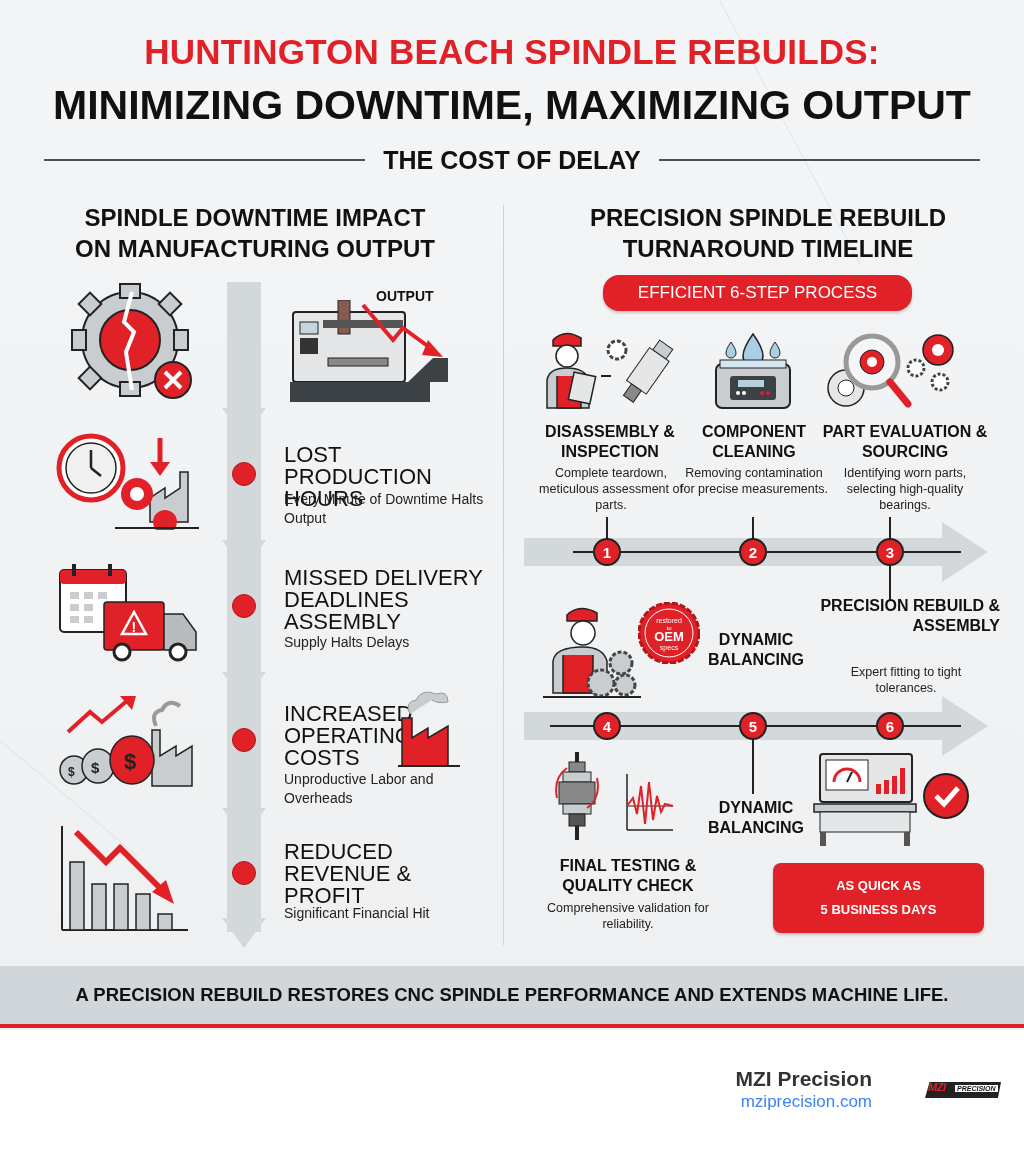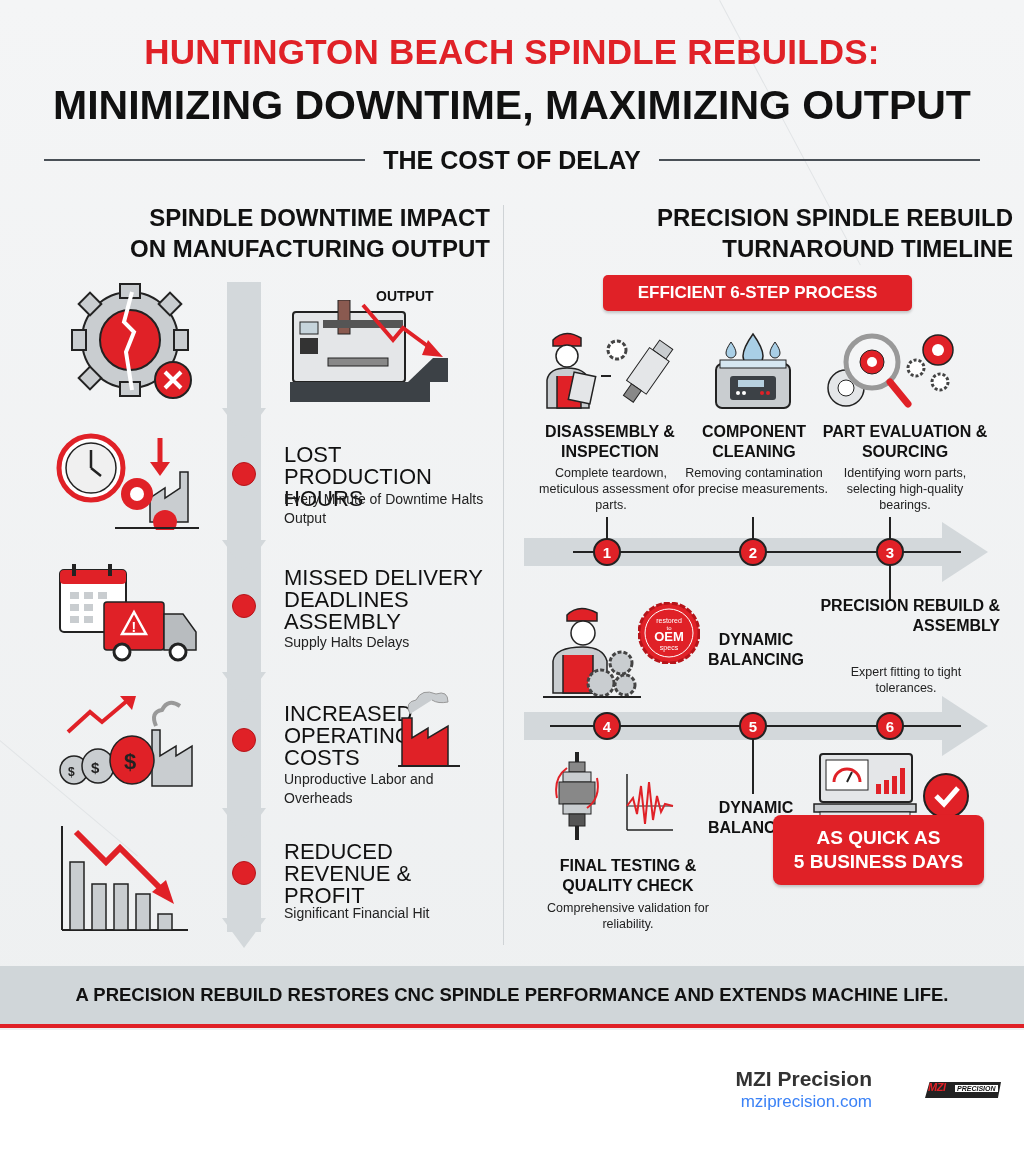--- a/index.html
+++ b/index.html
@@ -6,41 +6,41 @@
   html,body{width:1024px;height:1154px;overflow:hidden;background:#fff}
   body{font-family:"Liberation Sans","DejaVu Sans",sans-serif;color:#111;position:relative}
   .canvas{position:absolute;left:0;top:0;width:1024px;height:1030px;background:linear-gradient(180deg,#f4f5f6 0%,#eef0f1 100%);overflow:hidden}
   .deco-line{position:absolute;background:#e1e4e6;height:1px;transform-origin:left top}
   .title1{position:absolute;top:32px;left:0;width:1024px;text-align:center;font-weight:700;font-size:35px;color:#e02127;letter-spacing:0.2px}
   .title2{position:absolute;top:82px;left:0;width:1024px;text-align:center;font-weight:700;font-size:41px;color:#111}
   .subrow{position:absolute;top:140px;left:44px;width:936px;height:40px;display:flex;align-items:center;gap:18px}
   .subrow .rule{flex:1;height:2px;background:#4a5057}
   .subrow .sub{font-weight:700;font-size:25px;color:#111}
   .col-div{position:absolute;left:503px;top:205px;width:1px;height:740px;background:#cfd3d6}
-  .col-title{position:absolute;top:202px;width:470px;text-align:right;font-weight:700;font-size:24px;line-height:31px;color:#111}
+  .col-title{position:absolute;top:202px;width:470px;text-align:center;font-weight:700;font-size:24px;line-height:31px;color:#111}
   .left-title{left:20px}
   .right-title{left:523px;width:490px}
   
   .flow-shaft{position:absolute;left:227px;top:282px;width:34px;height:650px;background:#d3d8db}
   .flow-arrow{position:absolute;left:222px;width:0;height:0;border-left:22px solid transparent;border-right:22px solid transparent;border-top:30px solid #d3d8db}
   .flow-dot{position:absolute;left:232px;width:24px;height:24px;border-radius:50%;background:#e02127;border:1px solid #b5151a}
   .impact-title{position:absolute;left:284px;font-weight:400;font-size:22px;line-height:22px;color:#111;width:200px}
   .impact-desc{position:absolute;left:284px;font-size:14px;line-height:19px;color:#222;width:200px}
   .icon{position:absolute}
   .output-label{position:absolute;left:376px;top:288px;font-weight:700;font-size:14px;color:#111}
   
-  .pill{position:absolute;left:603px;top:275px;width:309px;height:36px;border-radius:5px;background:#e02127;color:#fff;font-weight:700;font-size:17px;display:flex;align-items:center;justify-content:center;box-shadow:0 2px 3px rgba(0,0,0,.2)}
+  .pill{position:absolute;left:603px;top:275px;width:309px;height:36px;border-radius:16px;background:#e02127;color:#fff;font-weight:400;font-size:17px;display:flex;align-items:center;justify-content:center;box-shadow:0 2px 3px rgba(0,0,0,.2)}
   .step-title{position:absolute;font-weight:700;font-size:16px;line-height:20px;text-align:center;color:#111}
   .step-desc{position:absolute;font-size:12.5px;line-height:16px;text-align:center;color:#222}
   .timeline{position:absolute;left:524px;height:28px;background:#d3d8db}
   .timeline-head{position:absolute;width:0;height:0;border-top:30px solid transparent;border-bottom:30px solid transparent;border-left:46px solid #d3d8db}
   .timeline-line{position:absolute;height:2px;background:#222}
   .vline{position:absolute;width:2px;background:#222}
   .num{position:absolute;width:28px;height:28px;border-radius:50%;background:#e02127;border:2px solid #222;color:#fff;font-weight:700;font-size:15px;display:flex;align-items:center;justify-content:center}
-  .quick{position:absolute;left:773px;top:815px;width:211px;height:70px;border-radius:8px;background:#e02127;color:#fff;font-weight:700;font-size:19px;line-height:24px;text-align:center;display:flex;align-items:center;justify-content:center;box-shadow:0 2px 3px rgba(0,0,0,.2)}
+  .quick{position:absolute;left:773px;top:863px;width:211px;height:70px;border-radius:8px;background:#e02127;color:#fff;font-weight:700;font-size:13px;line-height:24px;text-align:center;display:flex;align-items:center;justify-content:center;box-shadow:0 2px 3px rgba(0,0,0,.2)}
   .footer-band{position:absolute;left:0;top:966px;width:1024px;height:58px;background:#d0d6d9;display:flex;align-items:center;justify-content:center}
   .footer-band span{font-weight:700;font-size:18.5px;color:#111}
   .footer-red{position:absolute;left:0;top:1024px;width:1024px;height:4px;background:#e02127}
   .brand-name{position:absolute;right:152px;top:1067px;font-weight:700;font-size:21px;color:#333}
   .brand-url{position:absolute;right:152px;top:1092px;font-size:17px;color:#3b82f6}
   .logo{position:absolute;left:925px;top:1078px;width:76px;height:24px}
   .logo-bar{position:absolute;left:0;top:4px;width:76px;height:16px;background:#222;clip-path:polygon(6% 0,100% 0,96% 100%,0 100%)}
   .logo-mzi{position:absolute;left:3px;top:3px;font-weight:700;font-style:italic;font-size:11px;color:#e02127;letter-spacing:-0.5px}
   .logo-prec{position:absolute;left:30px;top:7px;font-weight:700;font-style:italic;font-size:7px;color:#111;background:#fff;padding:0 2px}
 </style>

